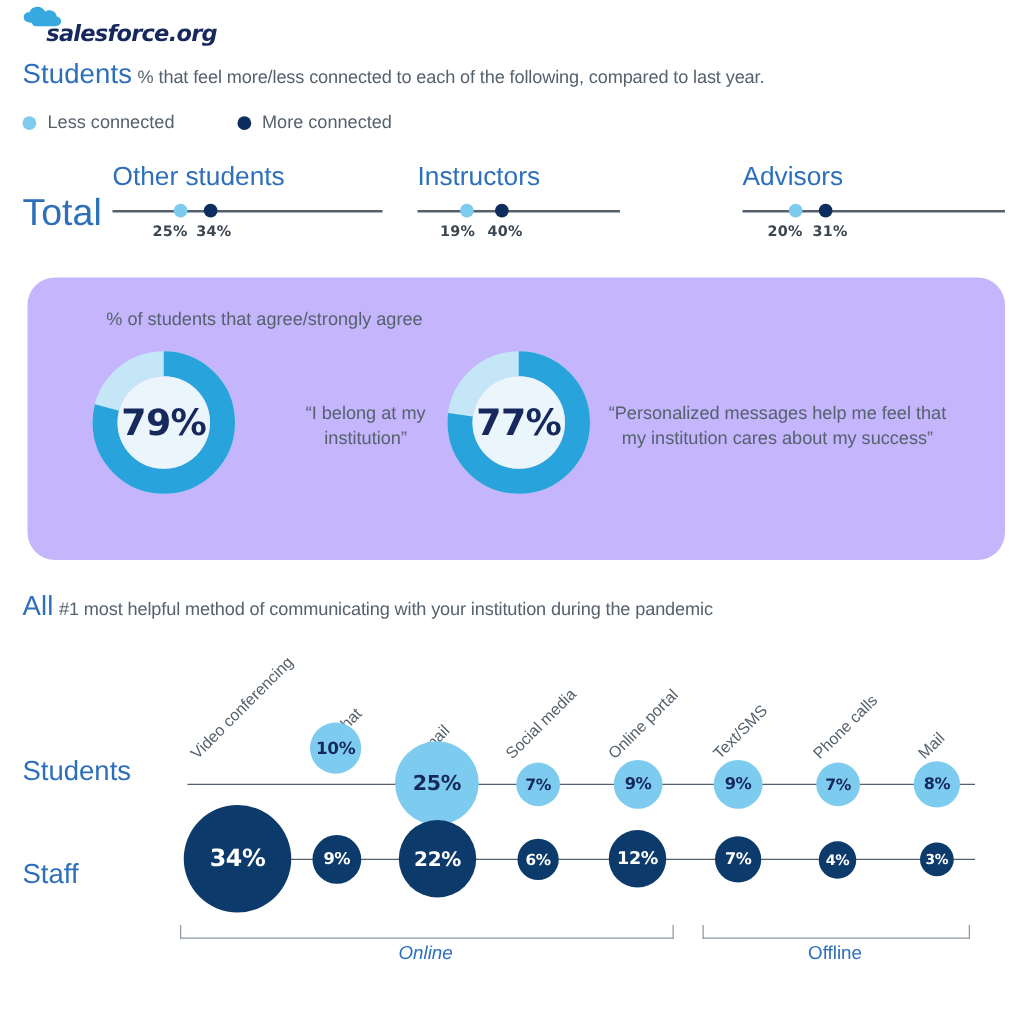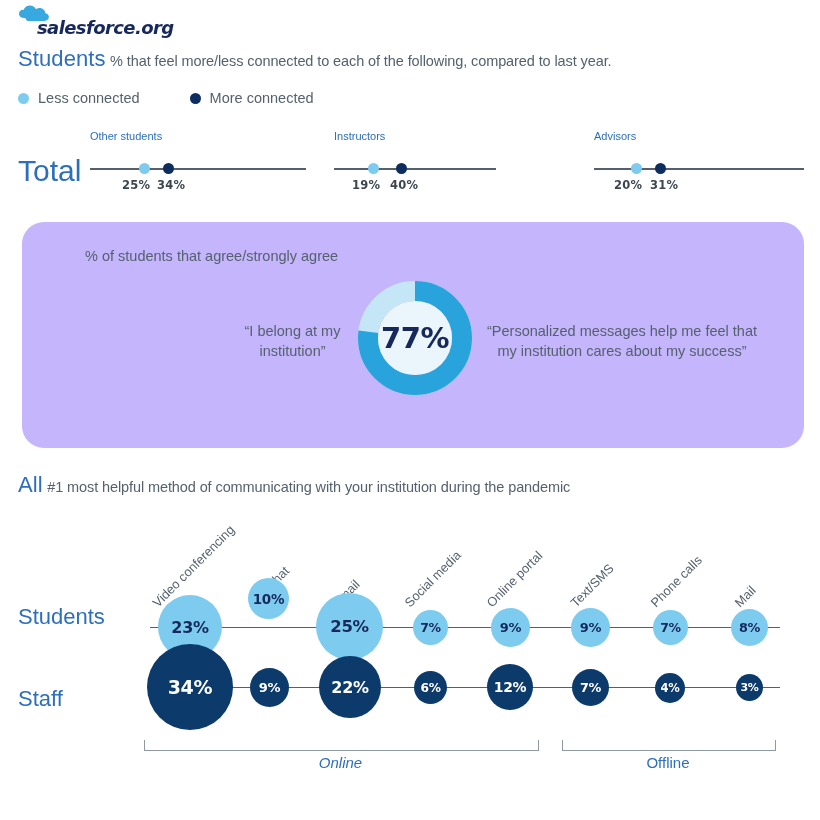--- a/index.html
+++ b/index.html
@@ -42,21 +42,21 @@
   .legend-label{font-size:14.5px;color:#55616d;}
 
   
   .total-label{
     position:absolute;left:18px;top:154px;
     font-size:30px;color:#2e6fbb;
   }
   .dumb{position:absolute;top:130px;height:70px;}
   .dumb-title{
     position:absolute;top:0;left:0;
-    font-size:11px;color:#2e6fbb;white-space:nowrap;
+    font-size:21px;color:#2e6fbb;white-space:nowrap;
   }
   .dumb-line{
     position:absolute;top:38px;left:0;height:1.6px;background:#54616d;
   }
   .dumb-dot{
     position:absolute;width:11px;height:11px;border-radius:50%;top:33px;
   }
   .dumb-val{
     position:absolute;top:48px;font-size:11.5px;font-weight:bold;
     color:#3b4650;letter-spacing:0.2px;white-space:nowrap;
@@ -159,20 +159,28 @@
     <div class="dumb-line" style="width:210px;"></div>
     <div class="dumb-dot" style="left:37px;background:#7ecbf0;"></div>
     <div class="dumb-dot" style="left:61px;background:#0c2d5e;"></div>
     <div class="dumb-val" style="left:20px;">20%</div>
     <div class="dumb-val" style="left:56px;">31%</div>
   </div>
 
   <div class="card">
     <div class="card-title">% of students that agree/strongly agree</div>
 
+    <div class="donut-wrap" style="left:50px;top:57px;width:118px;height:118px;">
+      <svg width="118" height="118" viewBox="0 0 118 118">
+        <circle cx="59" cy="59" r="47" fill="none" stroke="#c5e6f7" stroke-width="20"></circle>
+        <circle cx="59" cy="59" r="47" fill="none" stroke="#29a3dc" stroke-width="20" stroke-dasharray="233.3 295.3" transform="rotate(-90 59 59)"></circle>
+        <circle cx="59" cy="59" r="37" fill="#eaf6fb"></circle>
+      </svg>
+      <div class="donut-val">79%</div>
+    </div>
     <div class="donut-cap" style="left:178px;top:100px;width:185px;">“I belong at my<br>institution”</div>
 
     <div class="donut-wrap" style="left:334px;top:57px;width:118px;height:118px;">
       <svg width="118" height="118" viewBox="0 0 118 118">
         <circle cx="59" cy="59" r="47" fill="none" stroke="#c5e6f7" stroke-width="20"></circle>
         <circle cx="59" cy="59" r="47" fill="none" stroke="#29a3dc" stroke-width="20" stroke-dasharray="227.4 295.3" transform="rotate(-90 59 59)"></circle>
         <circle cx="59" cy="59" r="37" fill="#eaf6fb"></circle>
       </svg>
       <div class="donut-val">77%</div>
     </div>
@@ -192,21 +200,20 @@
   <div class="cat-label" style="left:578px;top:595px;">Text/SMS</div>
   <div class="cat-label" style="left:658px;top:595px;">Phone calls</div>
   <div class="cat-label" style="left:742px;top:595px;">Mail</div>
 
   <div class="bubble-label" style="left:18px;top:604px;">Students</div>
   <div class="bubble-label" style="left:18px;top:686px;">Staff</div>
 
   <div class="conn-line" style="left:150px;top:627px;width:630px;"></div>
   <div class="conn-line" style="left:150px;top:687px;width:630px;"></div>
 
-  <div class="bub students" style="left:158px;top:595px;width:64px;height:64px;font-size:16px;">23%</div>
   <div class="bub students" style="left:248px;top:578px;width:41px;height:41px;font-size:13.5px;">10%</div>
   <div class="bub students" style="left:316px;top:593px;width:67px;height:67px;font-size:16.5px;">25%</div>
   <div class="bub students" style="left:413px;top:610px;width:35px;height:35px;font-size:12.5px;">7%</div>
   <div class="bub students" style="left:491px;top:608px;width:39px;height:39px;font-size:13px;">9%</div>
   <div class="bub students" style="left:571px;top:608px;width:39px;height:39px;font-size:13px;">9%</div>
   <div class="bub students" style="left:653px;top:610px;width:35px;height:35px;font-size:12.5px;">7%</div>
   <div class="bub students" style="left:731px;top:609px;width:37px;height:37px;font-size:12.8px;">8%</div>
 
   <div class="bub staff" style="left:147px;top:644px;width:86px;height:86px;font-size:19px;">34%</div>
   <div class="bub staff" style="left:250px;top:668px;width:39px;height:39px;font-size:13px;">9%</div>

